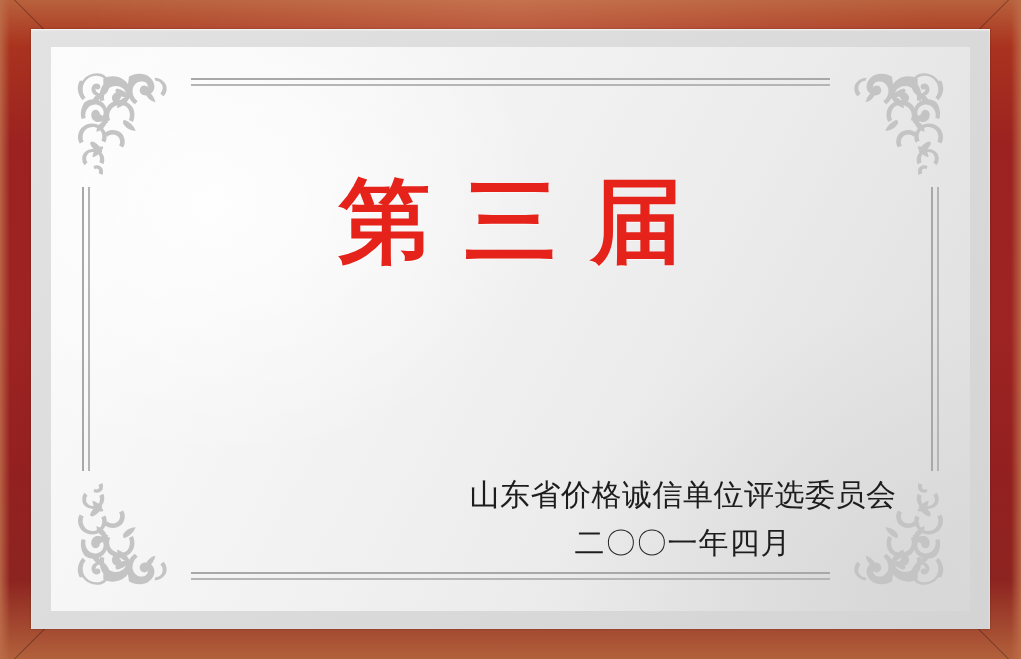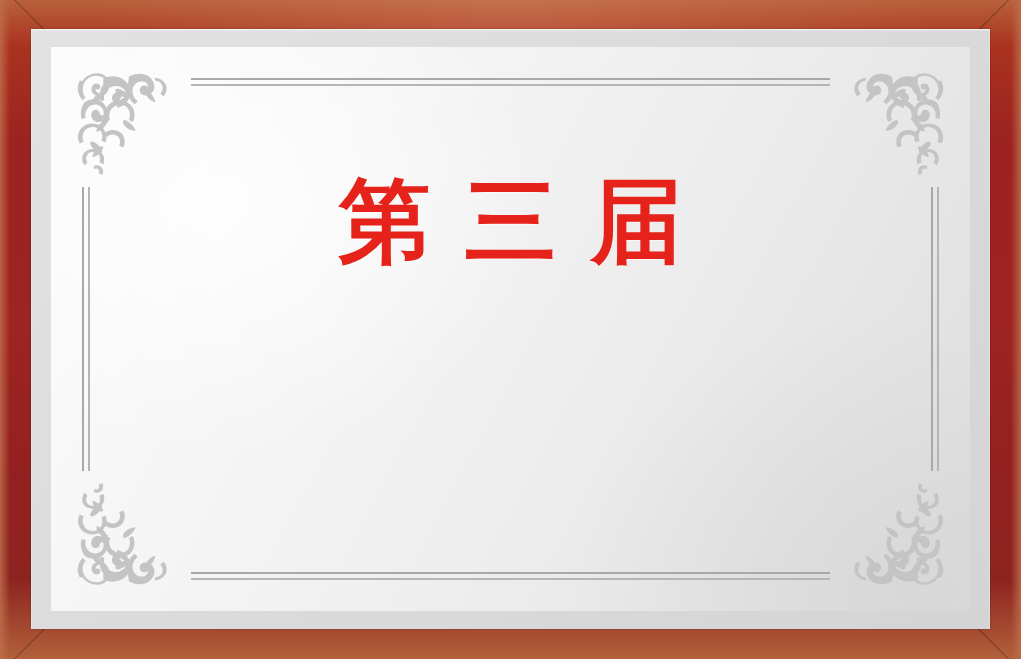--- a/index.html
+++ b/index.html
@@ -340,17 +340,21 @@
             <path d="M66 40c-2 5-6 9-11 10 0-5 3-9 8-11 2-1 3 0 3 1z"></path>
             <path d="M45 64c-2 5-6 9-11 10 0-5 3-9 8-11 2 0 3 0 3 1z"></path>
             <path d="M41 90c-2 5-6 9-11 10 0-5 3-9 8-11 2 0 3 0 3 1z"></path>
           </g>
         </svg>
       </div>
 
       <div class="content">
         <div class="title-line1">第三届</div>
 
+        <div class="signature">
+          <div class="sig-org">山东省价格诚信单位评选委员会</div>
+          <div class="sig-date">二〇〇一年四月</div>
+        </div>
       </div>
 
     </div>
   </div>
 </div>
 
 </body></html>

